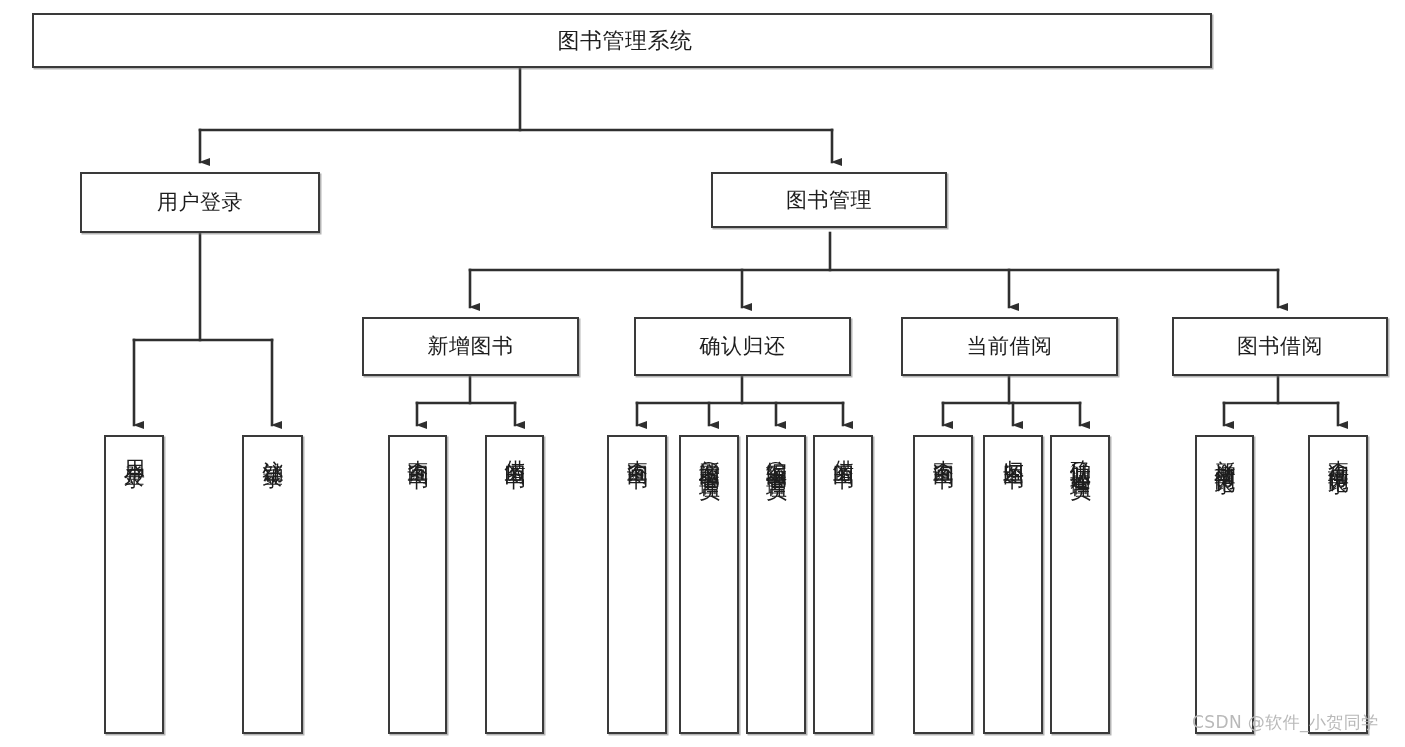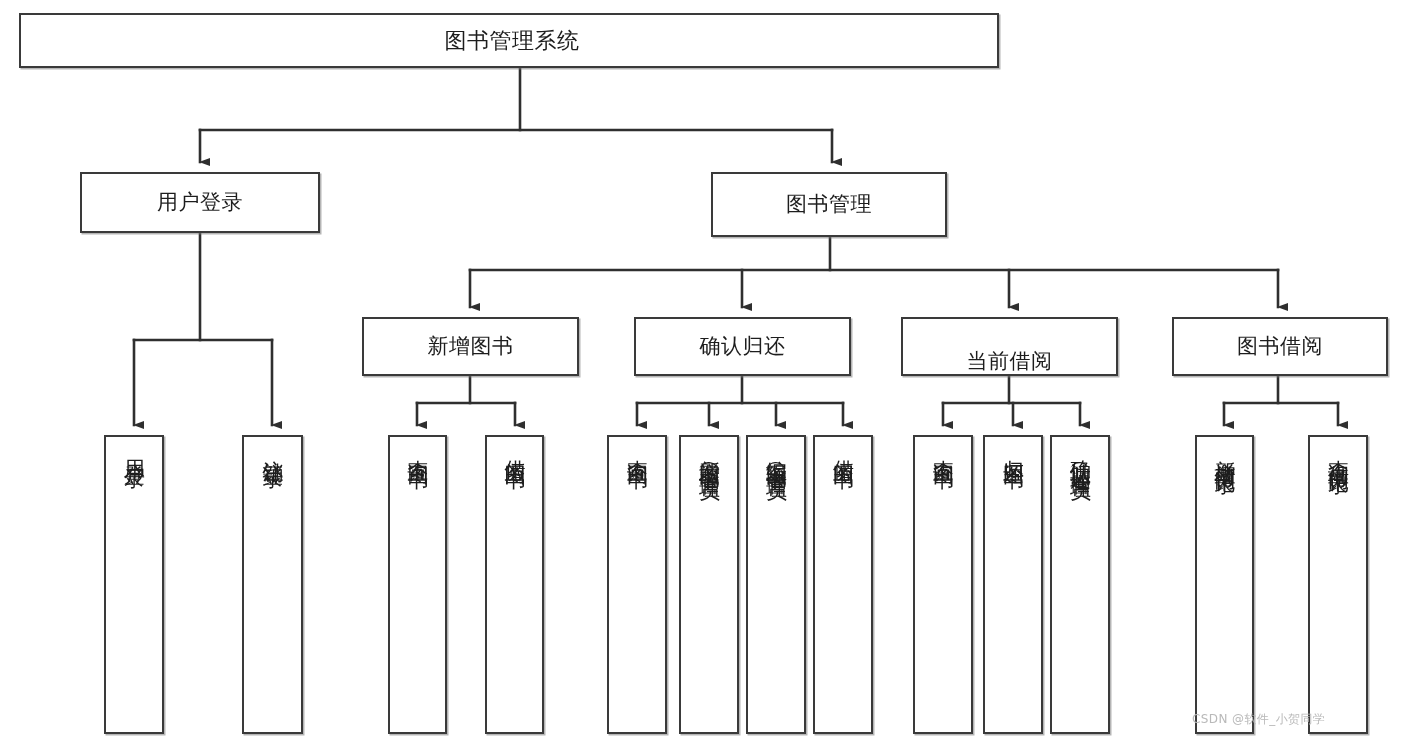--- a/index.html
+++ b/index.html
@@ -60,21 +60,21 @@
     line-height: 1;
     white-space: nowrap;
   }
   #root-node .node-label {
     font-size: 22px;
   }
   .watermark {
     position: absolute;
     left: 1192px;
     top: 711px;
-    font-size: 12px;
+    font-size: 17px;
     color: #b9b9b9;
     white-space: nowrap;
     letter-spacing: 0.4px;
   }
 </style>
 </head>
 <body>
 
 <div id="diagram-root">
 
@@ -121,41 +121,41 @@
       <path d="M1013,403 L1013,425" marker-end="url(#arrowhead)"></path>
       <path d="M1080,403 L1080,425" marker-end="url(#arrowhead)"></path>
 
       <path d="M1278,376 L1278,403"></path>
       <path d="M1224,403 L1338,403"></path>
       <path d="M1224,403 L1224,425" marker-end="url(#arrowhead)"></path>
       <path d="M1338,403 L1338,425" marker-end="url(#arrowhead)"></path>
     </g>
   </svg>
 
-  <div class="node horizontal" id="root-node" style="left:19px; top:13px; width:980px; height:55px;padding-left:6px;">
+  <div class="node horizontal" id="root-node" style="left:32px; top:13px; width:1180px; height:55px;padding-left:6px;">
     <span class="node-label">图书管理系统</span>
   </div>
 
   <div class="node horizontal" style="left:80px; top:172px; width:240px; height:61px;">
     <span class="node-label">用户登录</span>
   </div>
 
-  <div class="node horizontal" style="left:711px; top:172px; width:236px; height:65px;">
+  <div class="node horizontal" style="left:711px; top:172px; width:236px; height:56px;">
     <span class="node-label">图书管理</span>
   </div>
 
   <div class="node horizontal" style="left:362px; top:317px; width:217px; height:59px;">
     <span class="node-label">新增图书</span>
   </div>
 
   <div class="node horizontal" style="left:634px; top:317px; width:217px; height:59px;">
     <span class="node-label">确认归还</span>
   </div>
 
-  <div class="node horizontal" style="left:901px; top:317px; width:217px; height:59px;align-items:flex-end;">
+  <div class="node horizontal" style="left:901px; top:317px; width:217px; height:59px;">
     <span class="node-label">当前借阅</span>
   </div>
 
   <div class="node horizontal" style="left:1172px; top:317px; width:216px; height:59px;">
     <span class="node-label">图书借阅</span>
   </div>
 
   <div class="node vertical" style="left:104px; top:435px; width:60px; height:299px;">
     <span class="node-label">用户登录</span>
   </div>

